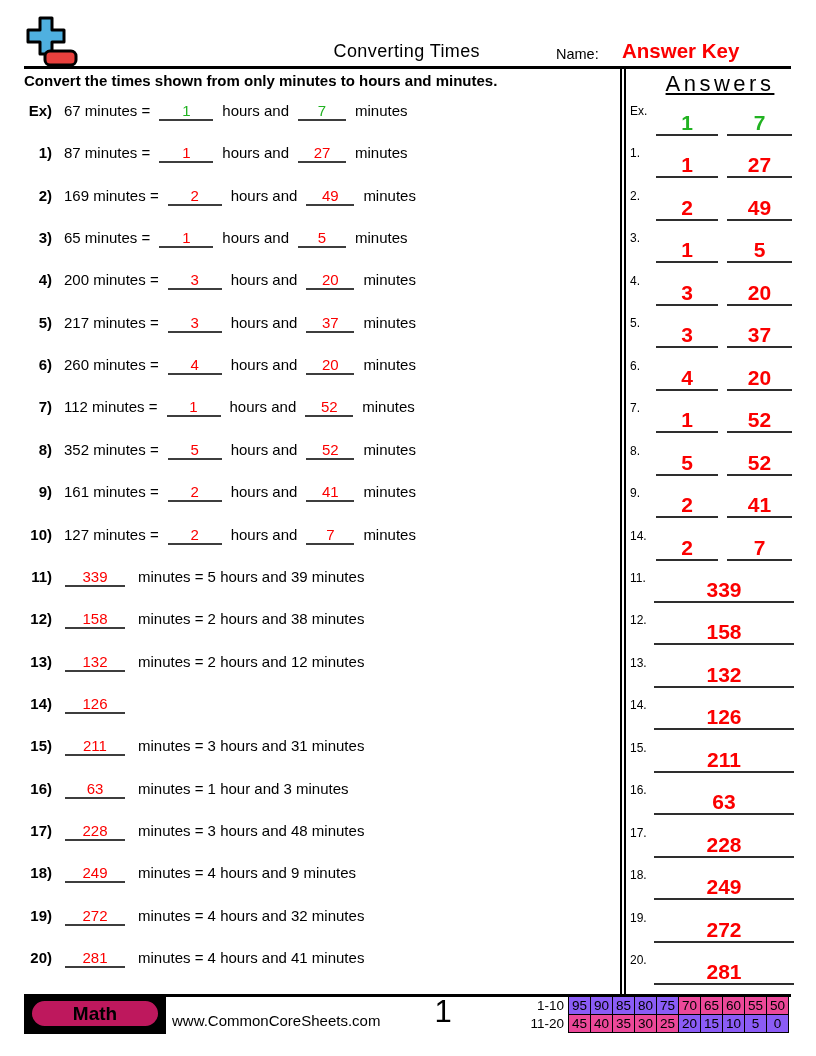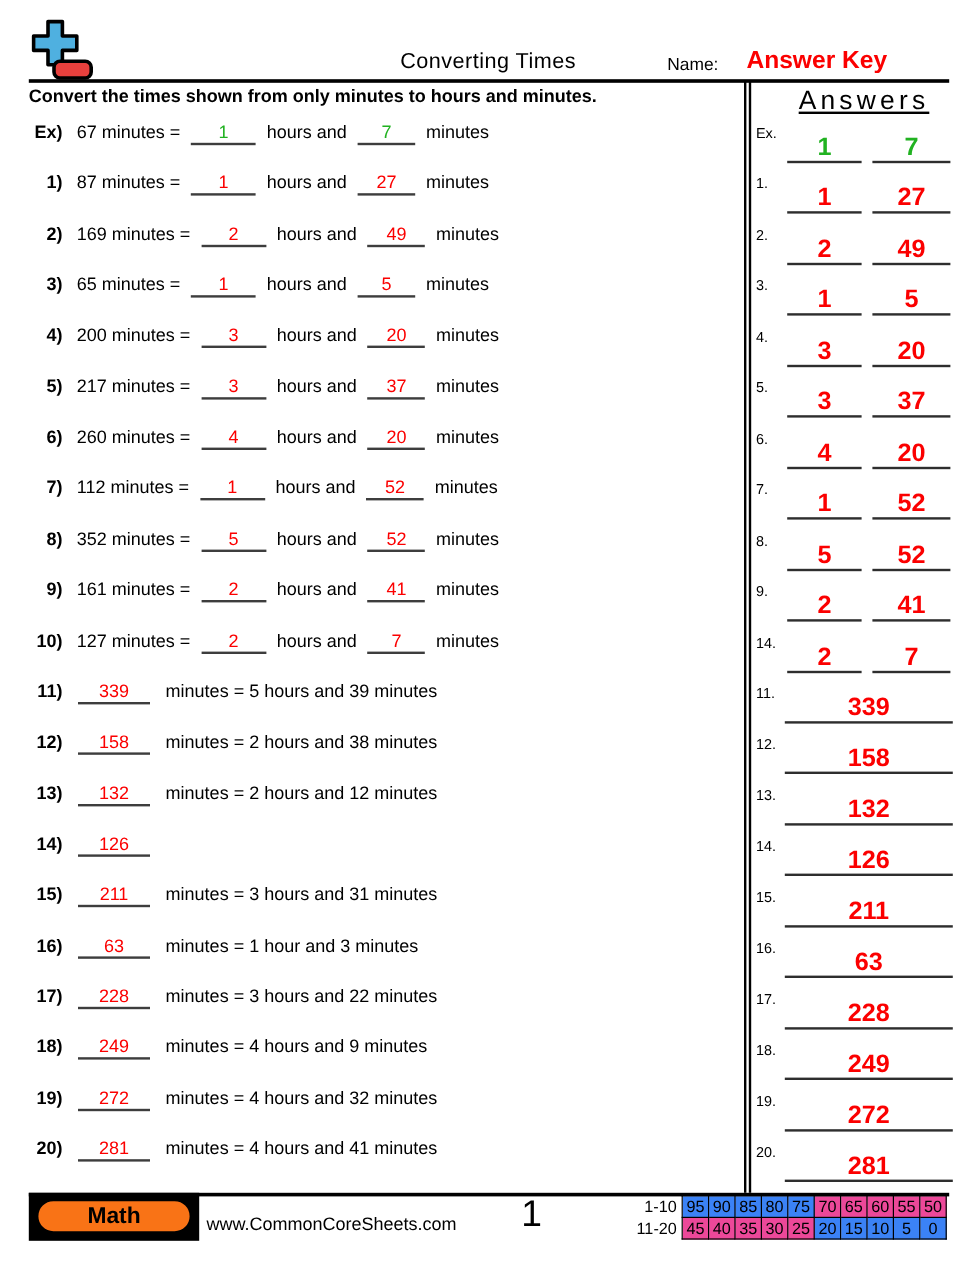--- a/index.html
+++ b/index.html
@@ -42,30 +42,30 @@
   .a-blank{position:absolute;bottom:0;height:29px;border-bottom:2px solid #2e2e2e;
            display:flex;align-items:flex-end;justify-content:center;box-sizing:content-box;}
   .a-b1{left:26px;width:62px;}
   .a-b2{left:97px;width:65px;}
   .a-bw{left:24px;width:140px;}
   .a-val{font-size:21px;font-weight:bold;line-height:23px;}
 
   
   #bottom-rule{left:24px;top:994px;width:767px;height:3px;background:#000;}
   #badge{left:24px;top:994px;width:142px;height:40px;background:#000;}
-  #badge-pill{position:absolute;left:5px;top:4px;right:5px;bottom:5px;background:#f97316;
+  #badge-pill{position:absolute;left:5px;top:4px;right:5px;bottom:5px;background:#be185d;
               border:3px solid #000;border-radius:16px;display:flex;align-items:center;
               justify-content:center;font-weight:bold;font-size:19px;}
   #website{left:172px;top:1012px;font-size:15px;}
   #page-num{left:415px;top:994px;width:56px;text-align:center;font-size:31px;}
   #grade-table{position:absolute;left:528px;top:996px;border-collapse:collapse;}
   #grade-table td{text-align:center;padding:0;font-size:13.5px;}
   .g-label{width:36px;padding-right:4px !important;text-align:right !important;
            font-size:13px;border:none;}
-  .g-cell{width:21px;height:17px;border:1px solid #000;background:#3b82f6;}
+  .g-cell{width:21px;height:17px;border:1px solid #000;background:#8b5cf6;}
   .g-blue{background:#ec4899;}
 </style>
 </head>
 <body>
 
 <div class="abs" id="logo">
   <svg width="52" height="54" viewBox="0 0 52 54">
     <path d="M14 3 h12 v12 h12 v12 h-12 v12 h-12 v-12 h-12 v-12 h12 z" fill="#4fb0e0" stroke="#000" stroke-width="3" stroke-linejoin="round"></path>
     <rect x="19" y="36" width="31" height="14" rx="5" fill="#e8403d" stroke="#000" stroke-width="3"></rect>
   </svg>
@@ -412,21 +412,21 @@
       <span class="blank b-md">
         <span class="ans red">63</span>
       </span>
       <span class="q-text">minutes = 1 hour and 3 minutes</span>
     </div>
     <div class="q-row" style="top: 821.95px;">
       <span class="q-num">17)</span>
       <span class="blank b-md">
         <span class="ans red">228</span>
       </span>
-      <span class="q-text">minutes = 3 hours and 22 minutes</span>
+      <span class="q-text">minutes = 3 hours and 48 minutes</span>
     </div>
     <div class="q-row" style="top: 864.3px;">
       <span class="q-num">18)</span>
       <span class="blank b-md">
         <span class="ans red">249</span>
       </span>
       <span class="q-text">minutes = 4 hours and 9 minutes</span>
     </div>
     <div class="q-row" style="top: 906.65px;">
       <span class="q-num">19)</span>

